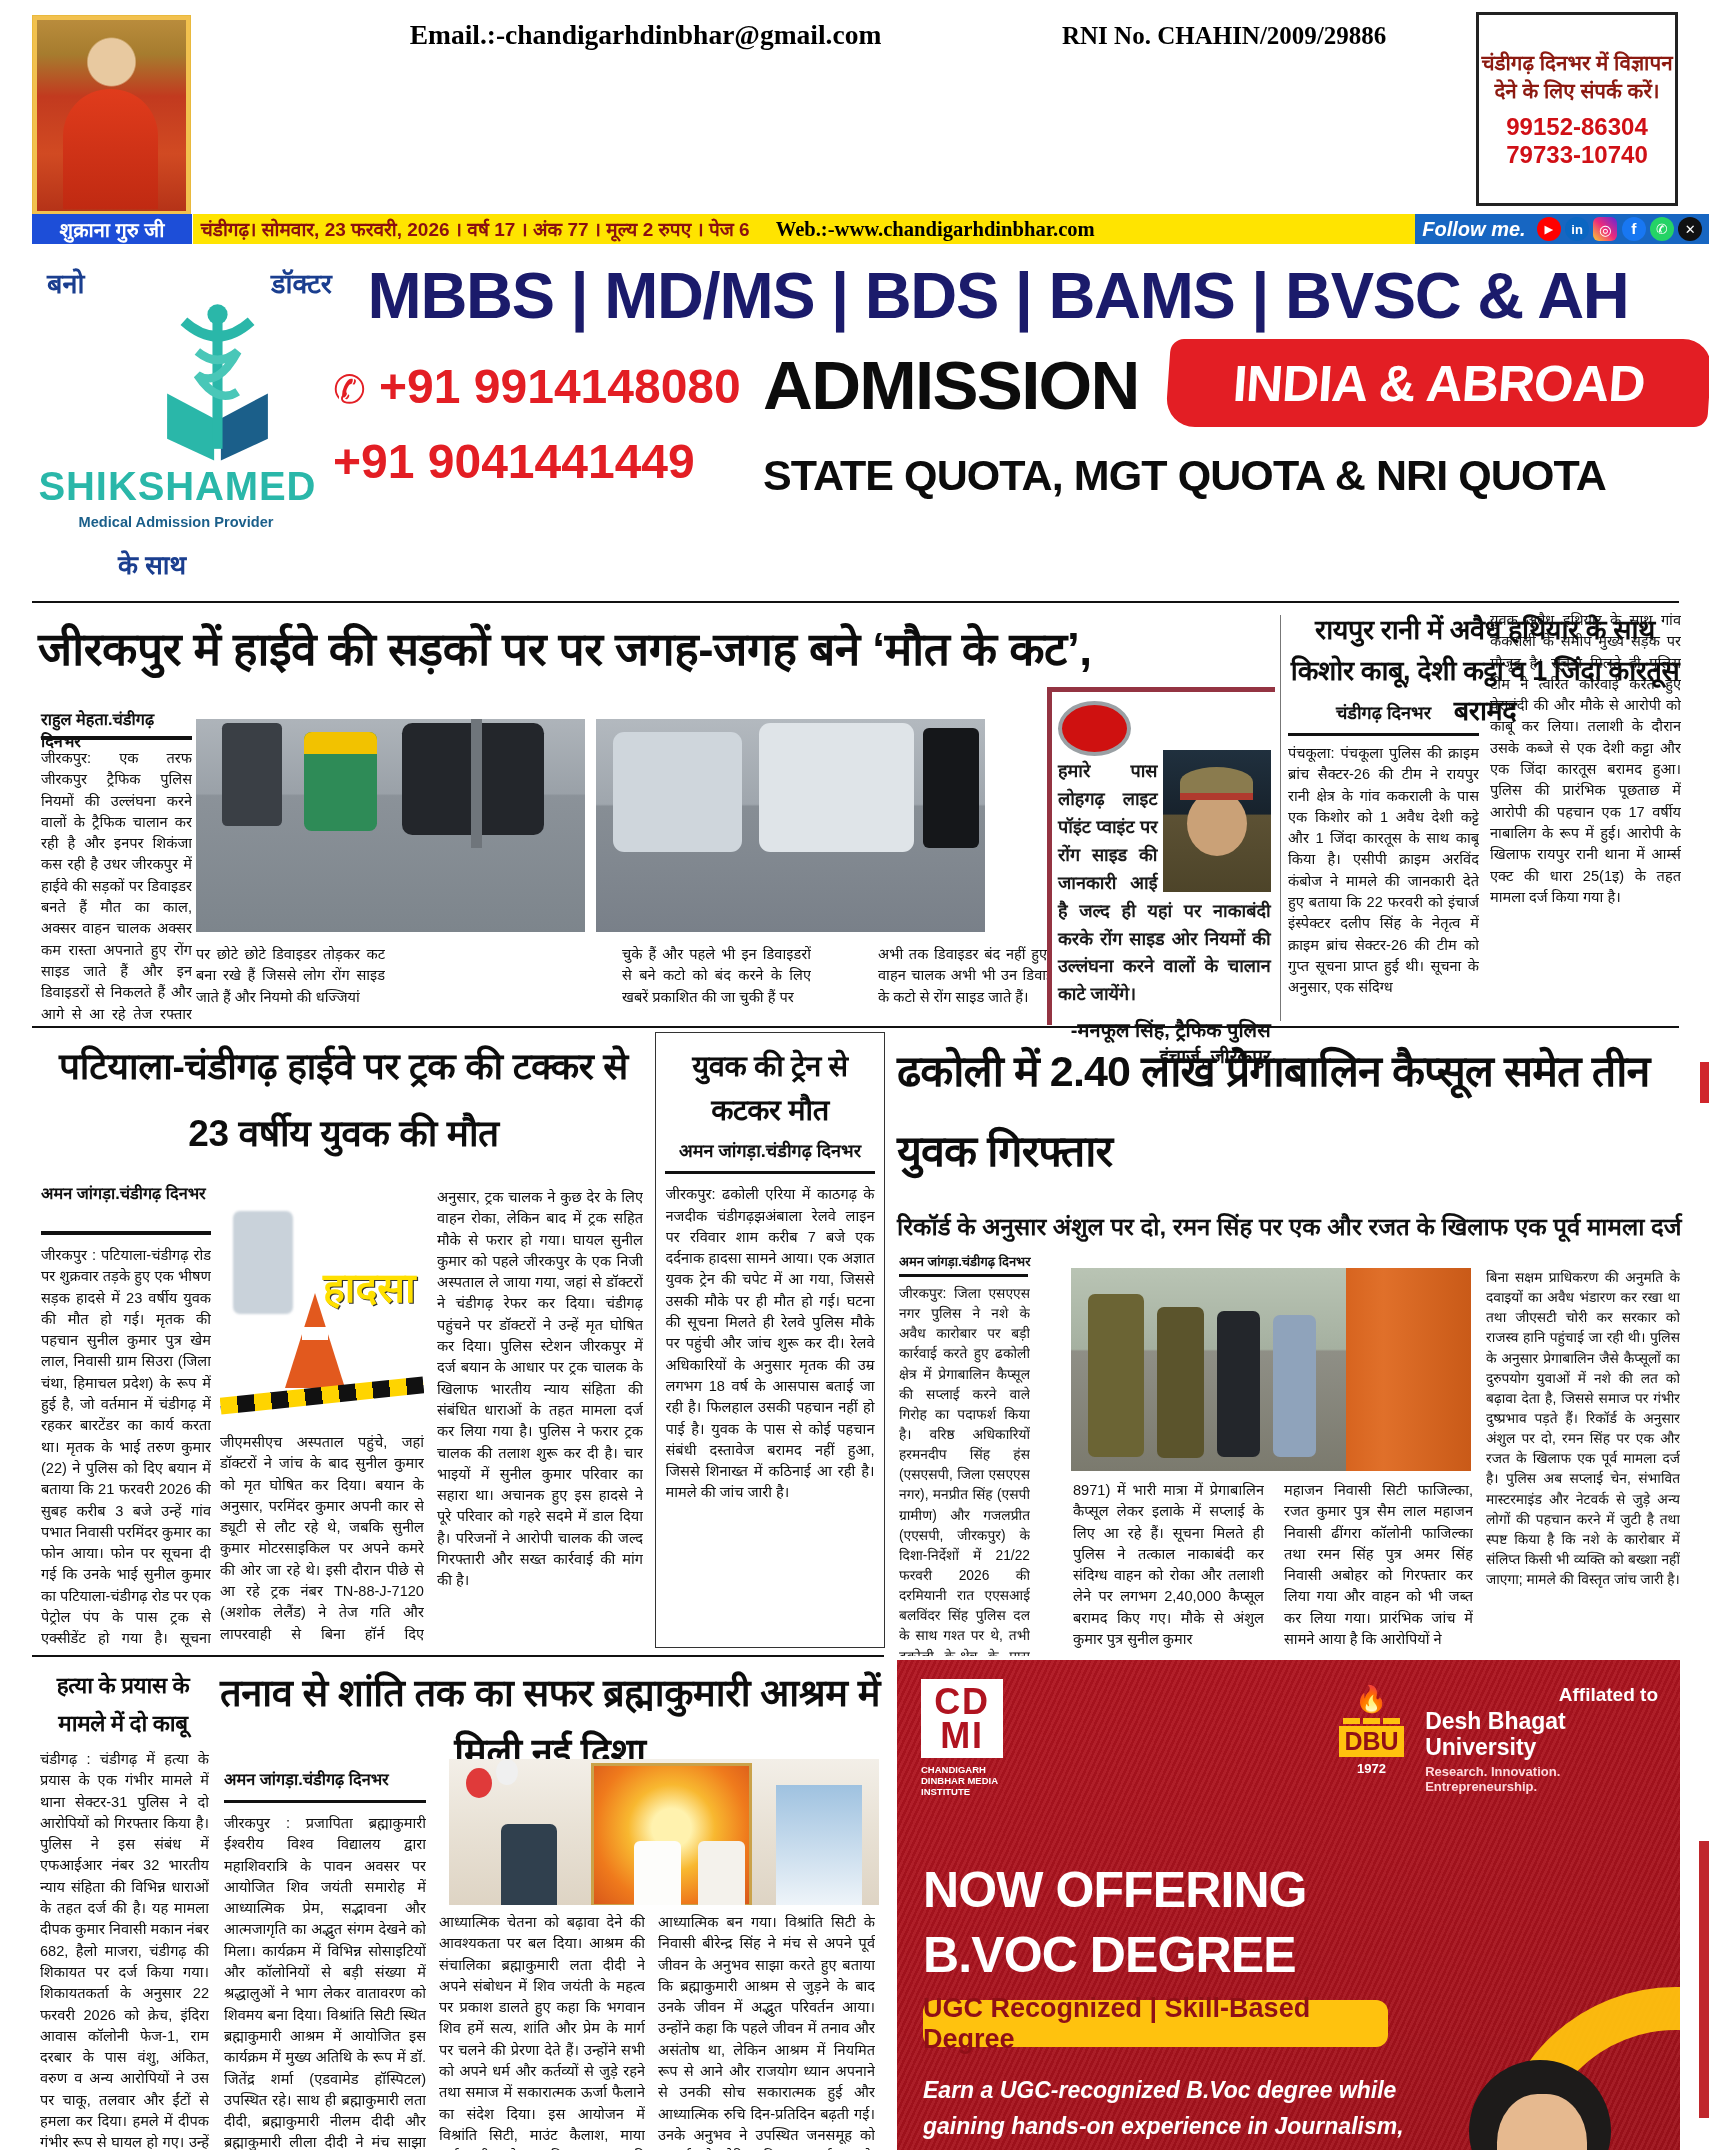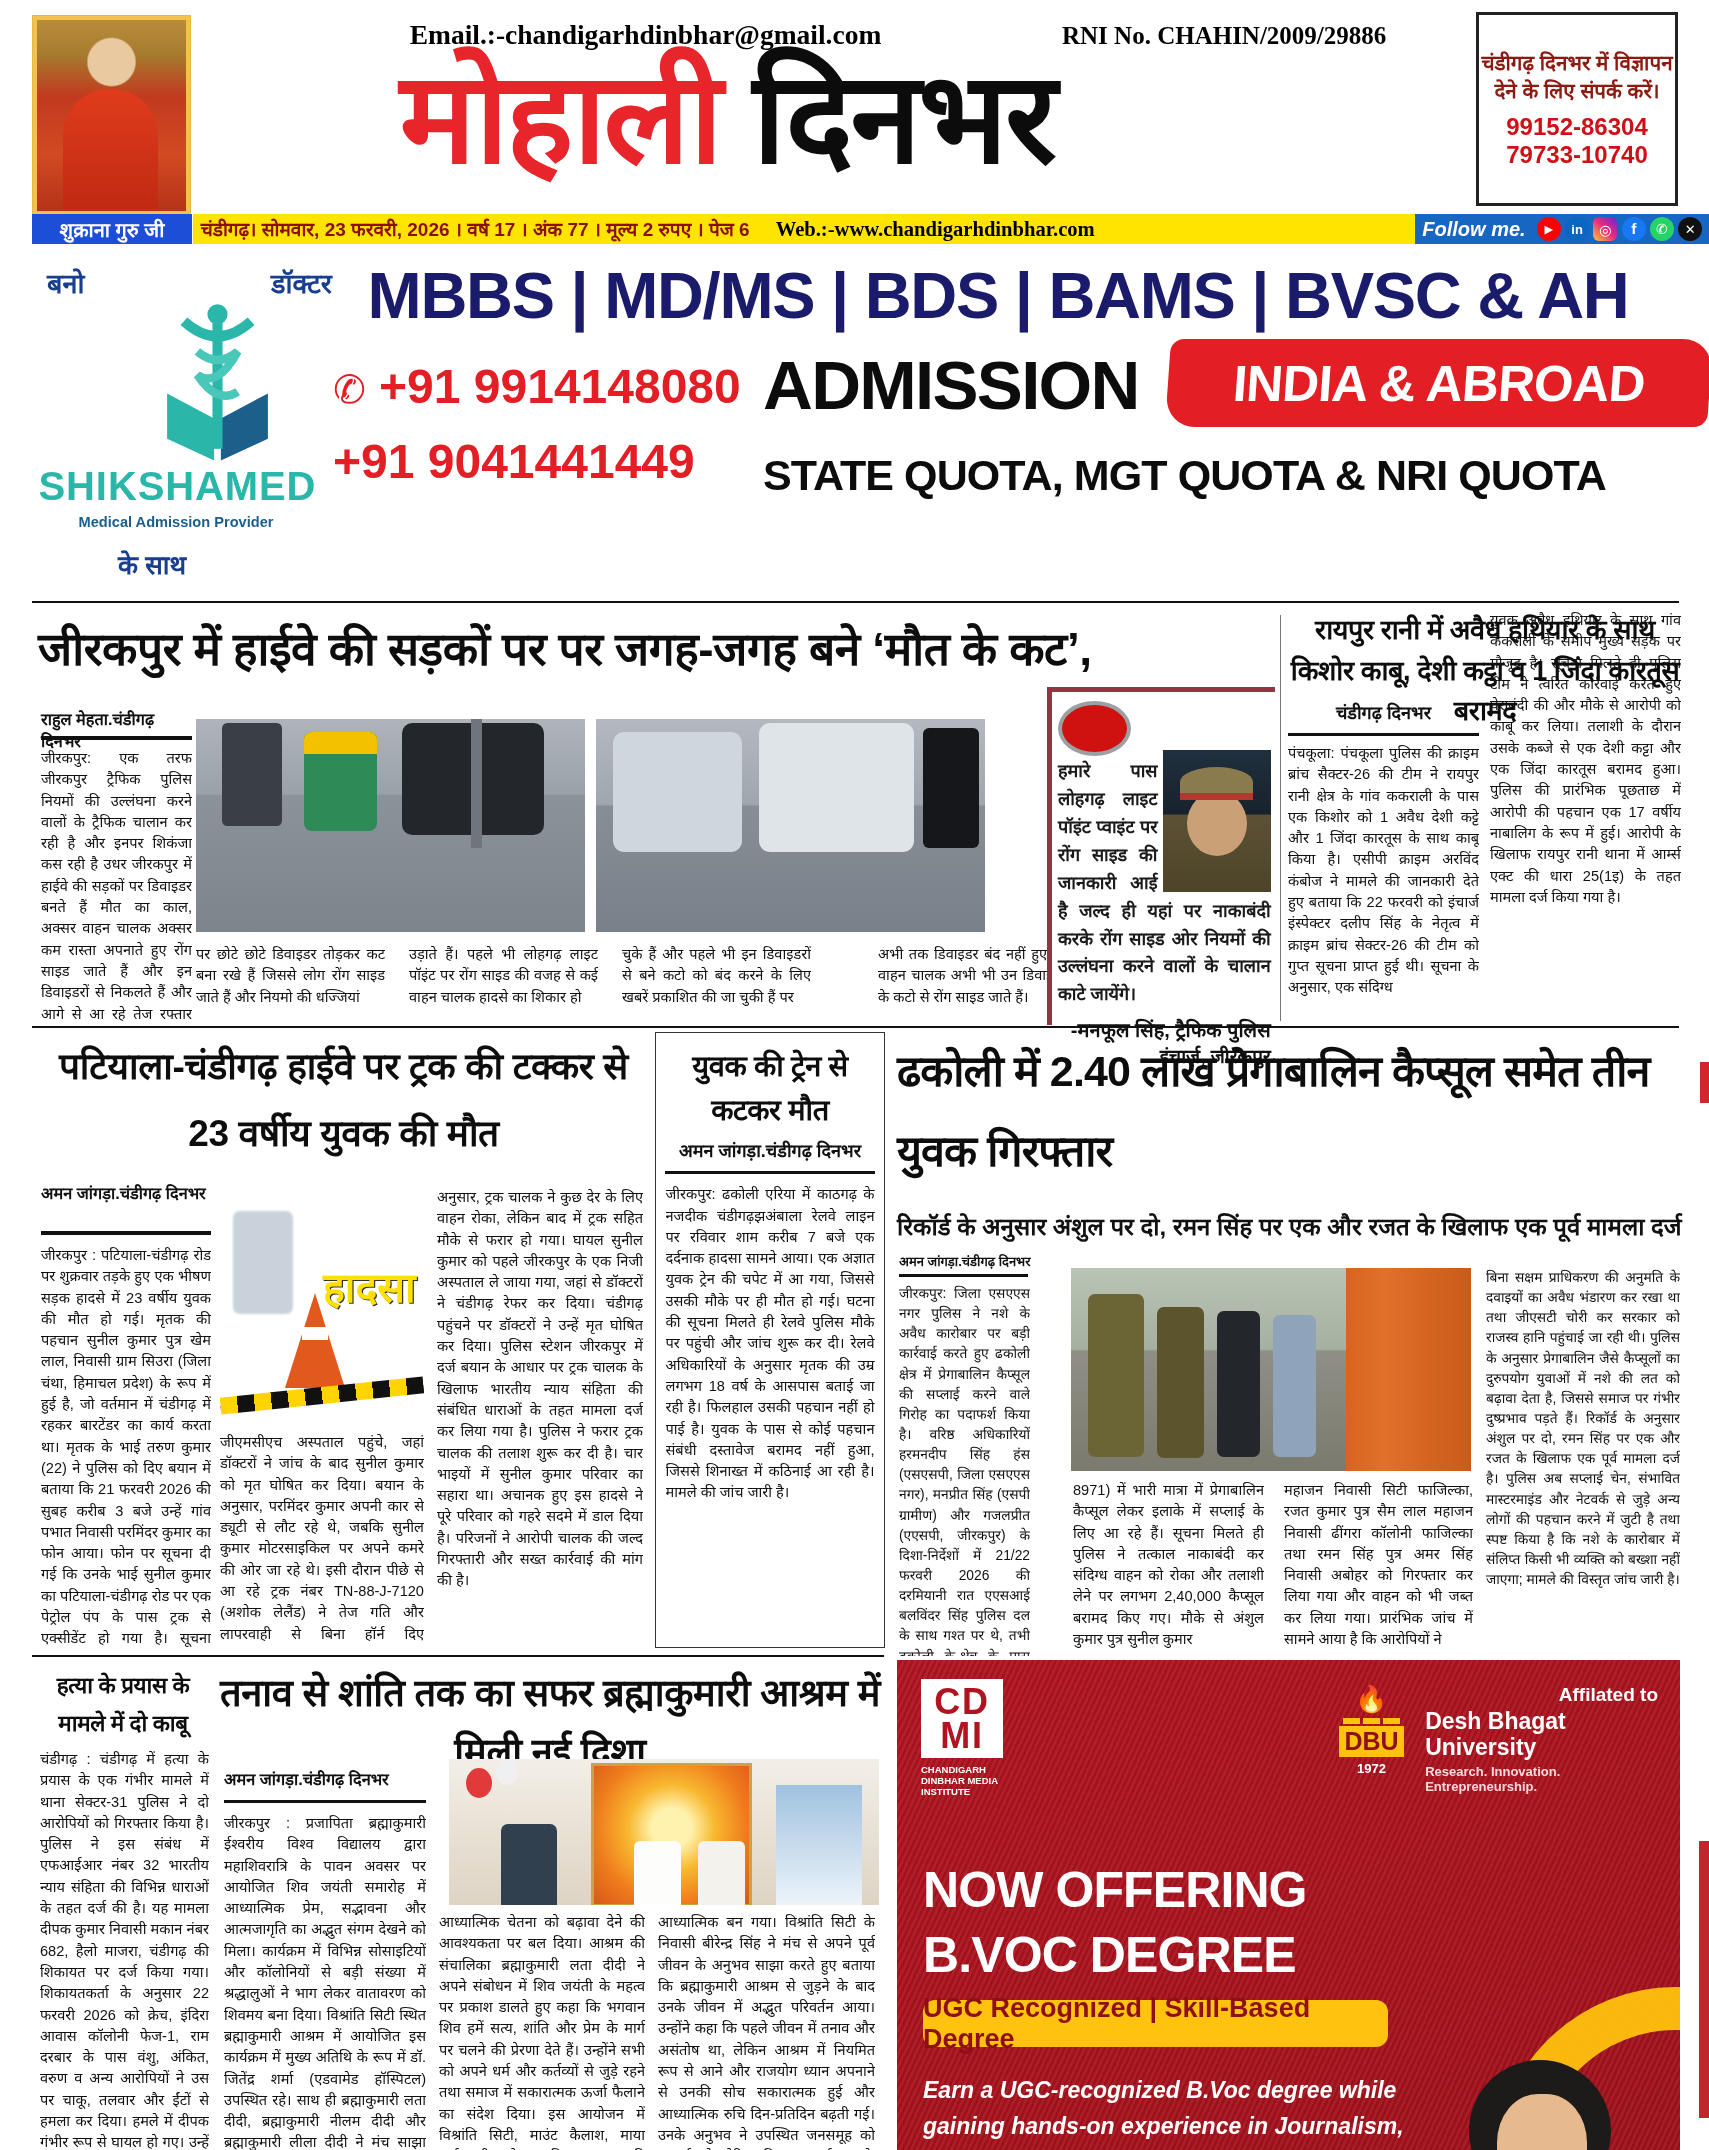--- a/index.html
+++ b/index.html
@@ -28,23 +28,20 @@
   </div>
   <div class="abs" style="left:32px;top:214px;width:160px;height:30px;background:#1d4ed8;color:#fff;
               font-weight:900;font-size:20px;display:flex;align-items:center;justify-content:center;">
       <span>शुक्राना गुरु जी</span>
     </div>
 
   <div class="abs serif center" style="left:224px;top:19.4px;width:843px;font-size:27.5px;font-weight:700;color:#000;"><span>Email.:-chandigarhdinbhar@gmail.com</span></div>
 
   <div class="abs serif" style="left:1062px;top:21.5px;width:430px;font-size:25px;font-weight:700;color:#000;"><span>RNI No. CHAHIN/2009/29886</span></div>
 
-  <div class="abs center" style="left:185px;top:39px;width:1084px;font-size:127px;font-weight:900;line-height:1.25;letter-spacing:-2.6px;white-space:nowrap;">
-    <span style="color:#e8252a;">मोहाली</span><span style="color:#0c0c0c;"> दिनभर</span>
-  </div>
 
   <div class="abs" style="left:1476px;top:12px;width:202px;height:194px;border:3px solid #222;background:#fff;
               display:flex;flex-direction:column;align-items:center;justify-content:center;padding:0;box-sizing:border-box;">
     <div style="color:#8c1a11;font-weight:800;font-size:20.6px;text-align:center;line-height:1.35;">चंडीगढ़ दिनभर में विज्ञापन देने के लिए संपर्क करें।</div>
     <div style="color:#d01016;font-weight:900;font-size:24px;margin-top:7.7px;">99152-86304</div>
     <div style="color:#d01016;font-weight:900;font-size:24px;">79733-10740</div>
   </div>
 
   <div class="abs" style="left:193px;top:214px;width:1517px;height:30px;background:#ffe400;display:flex;align-items:center;">
     <div style="color:#8a1010;font-weight:900;font-size:19px;padding-left:7.7px;white-space:nowrap;">चंडीगढ़। सोमवार, 23 फरवरी, 2026 । वर्ष 17 । अंक 77 । मूल्य 2 रुपए । पेज 6</div>
@@ -109,21 +106,20 @@
     <div class="abs" style="left:26px;top:4.3px;width:60px;height:103px;background:#3a3f45;border-radius:5.2px;"></div>
     <div class="abs" style="left:275px;top:0;width:11.2px;height:129px;background:#6f757b;"></div>
   </div>
   <div class="photo" style="left:596px;top:719px;width:389px;height:213px;background:linear-gradient(180deg,#b3b9bf 0%,#9fa6ad 40%,#878e95 41%,#798089 100%);">
     <div class="abs" style="left:17px;top:13px;width:129px;height:120px;background:#cfd6dc;border-radius:11.2px;"></div>
     <div class="abs" style="left:163px;top:4.3px;width:155px;height:129px;background:#dfe4e8;border-radius:11.2px;"></div>
     <div class="abs" style="left:327px;top:8.6px;width:56px;height:120px;background:#15171a;border-radius:6px;"></div>
   </div>
 
   <div class="abs bodytxt" style="left:196px;top:944px;width:189px;height:80px;overflow:hidden;">पर छोटे छोटे डिवाइडर तोड़कर कट बना रखे हैं जिससे लोग रोंग साइड जाते हैं और नियमो की धज्जियां</div>
-  <div class="abs bodytxt" style="left:409px;top:944px;width:189px;height:80px;overflow:hidden;">उड़ाते हैं। पहले भी लोहगढ़ लाइट पॉइंट पर रोंग साइड की वजह से कई वाहन चालक हादसे का शिकार हो</div>
   <div class="abs bodytxt" style="left:622px;top:944px;width:189px;height:80px;overflow:hidden;">चुके हैं और पहले भी इन डिवाइडरों से बने कटो को बंद करने के लिए खबरें प्रकाशित की जा चुकी हैं पर</div>
   <div class="abs bodytxt" style="left:834px;top:944px;width:189px;height:80px;overflow:hidden;margin-left:44px;">अभी तक डिवाइडर बंद नहीं हुए पर वाहन चालक अभी भी उन डिवाइडर के कटो से रोंग साइड जाते हैं।</div>
 
   <div class="abs" style="left:1047px;top:687px;width:228px;height:338px;border-top:5.2px solid #943442;border-left:5.2px solid #943442;background:#fff;box-sizing:border-box;padding:6px 4.3px 0 6px;">
     <span style="float:left;width:65px;height:47px;border-radius:50%;background:#cf1110;border:4.3px solid #9aa0a4;margin:2.6px 6px 2.6px 0;"></span>
     <div class="photo" style="float:right;width:108px;height:142px;margin:52px 0 4.3px 5.2px;background:linear-gradient(180deg,#20303e 0%,#17222c 45%,#5c5134 46%,#4d4429 100%);position:relative;">
       <div style="position:absolute;left:24px;top:41px;width:60px;height:65px;border-radius:50%;background:#caa177;"></div>
       <div style="position:absolute;left:17px;top:17px;width:73px;height:30px;border-radius:50% 50% 0 0;background:#8a7b4e;"></div>
       <div style="position:absolute;left:17px;top:43px;width:73px;height:6.9px;background:#b03a2e;"></div>
     </div>

